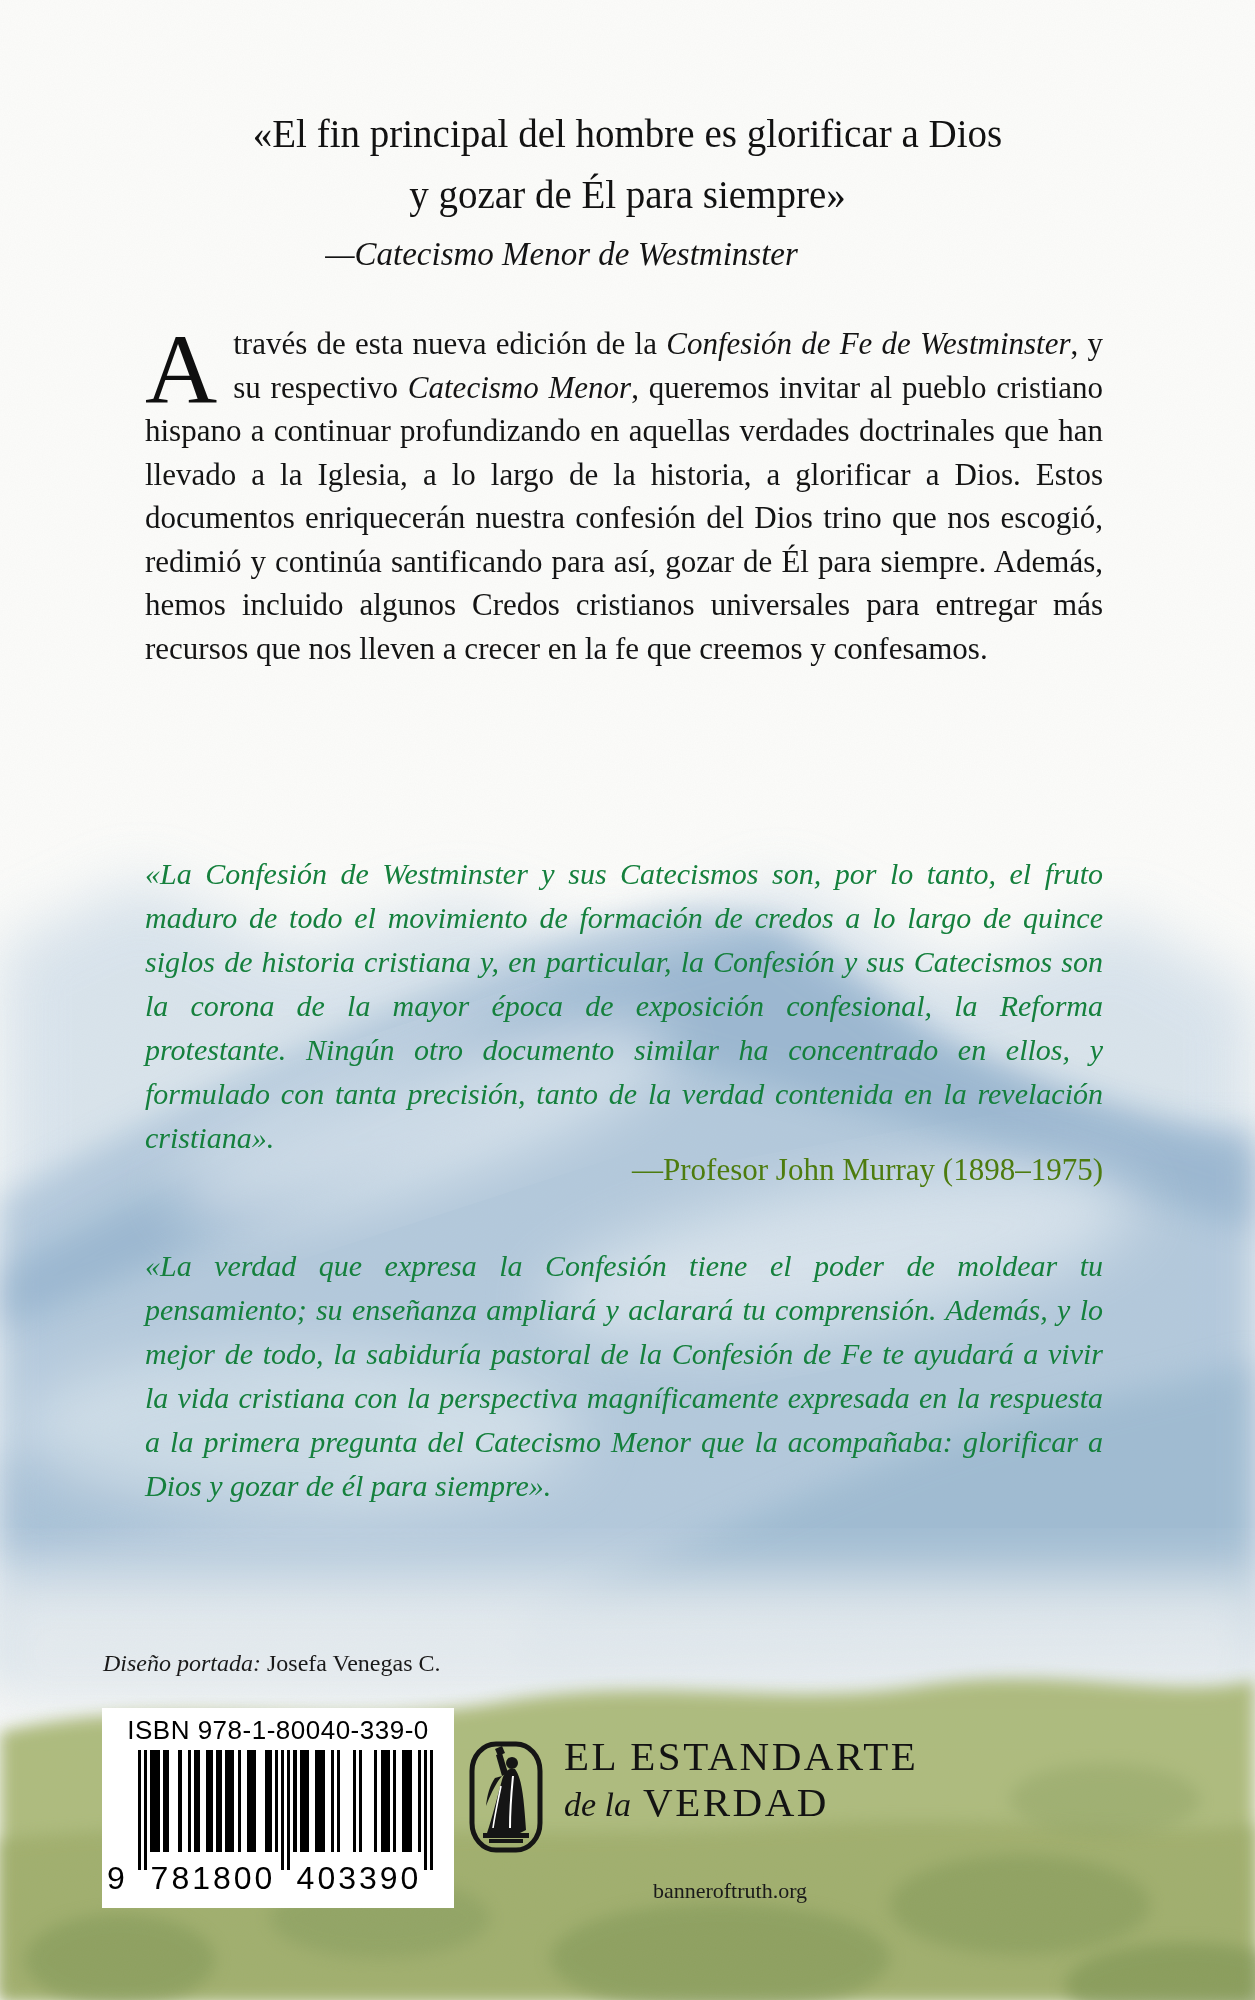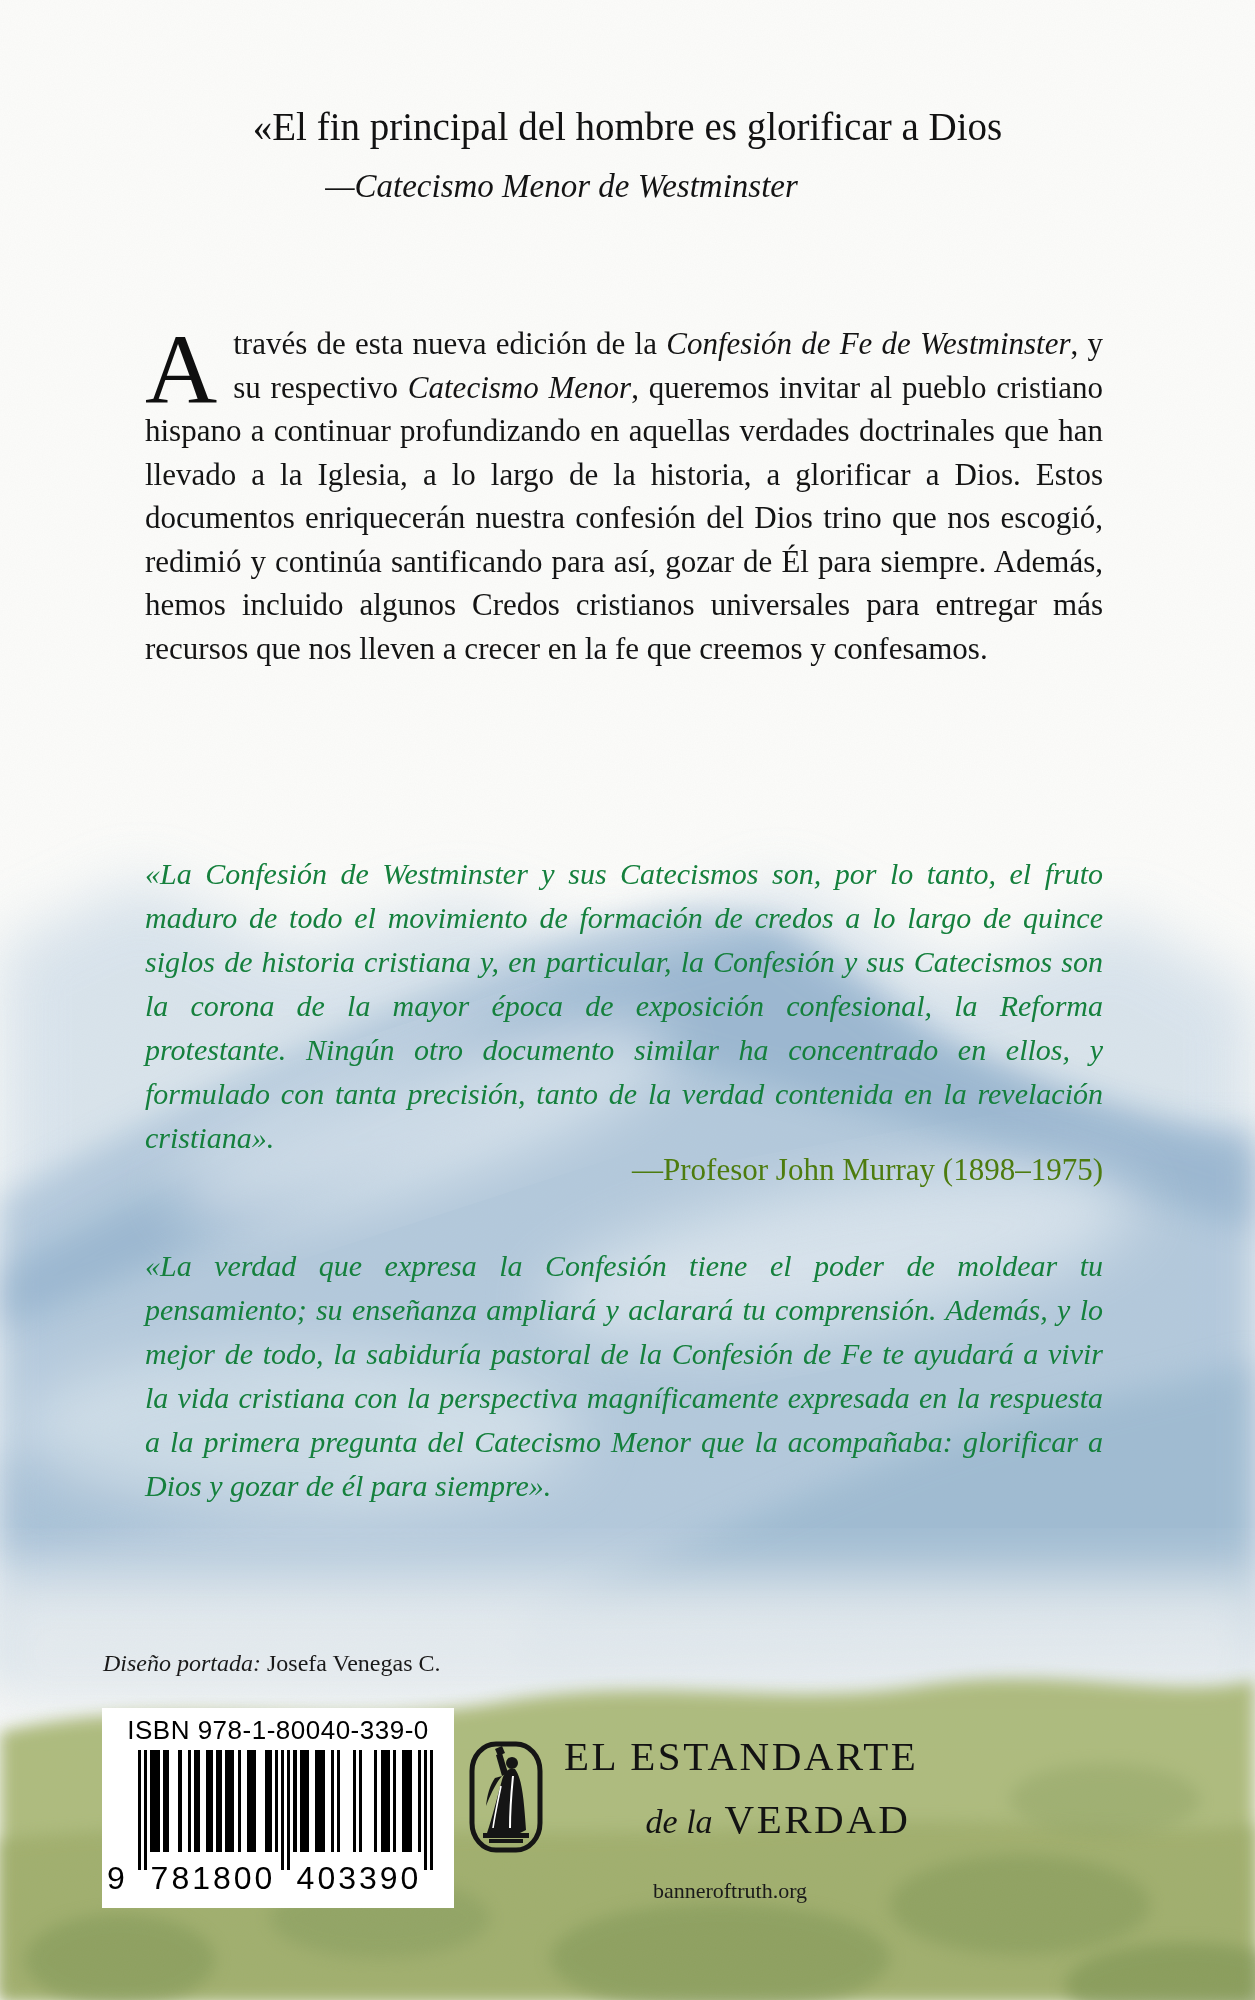--- a/index.html
+++ b/index.html
@@ -6,21 +6,21 @@
   .page{
     position:relative;width:1255px;height:2000px;margin:0 auto;
     background:#fcfcfa;overflow:hidden;
     font-family:"Liberation Serif", serif;color:#161616;
   }
   .bg{position:absolute;inset:0;z-index:0;}
   .content{position:absolute;inset:0;z-index:1;}
 
   
   .headline{position:absolute;top:100px;left:0;right:0;text-align:center;}
-  .headline .hl{font-size:39px;line-height:54px;color:#121212;}
+  .headline .hl{font-size:39px;line-height:54px;color:#121212;margin-top:7px;}
   .headline-attr{margin-top:14px;font-style:italic;font-size:33px;color:#141414;
     transform:translateX(-66px);}
 
   
   .intro{position:absolute;top:322px;left:145px;width:958px;
     font-size:31px;line-height:43.5px;text-align:justify;color:#141414;}
   .dropcap{float:left;font-size:100px;line-height:76px;padding:10px 16px 0 0;color:#0f0f0f;}
 
   
   .quote{position:absolute;left:145px;width:958px;font-style:italic;
@@ -49,21 +49,21 @@
   .bc-digits .d0{position:absolute;left:5px;top:0;}
   .bc-digits .g1{position:absolute;left:47px;width:128px;top:0;text-align:center;letter-spacing:3px;}
   .bc-digits .g2{position:absolute;left:193px;width:128px;top:0;text-align:center;letter-spacing:3px;}
 
   
   .publisher{position:absolute;left:468px;top:1734px;width:524px;color:#131313;}
   .pub-row{display:flex;align-items:flex-start;}
   .pub-logo{flex:0 0 auto;margin-top:6px;}
   .pub-name{margin-left:20px;flex:1;}
   .pub-line1{font-size:41px;line-height:44px;letter-spacing:2.5px;white-space:nowrap;}
-  .pub-line2{text-align:center;margin-top:17px;white-space:nowrap;}
+  .pub-line2{text-align:left;margin-top:0;white-space:nowrap;}
   .pub-line2 .dela{font-style:italic;font-size:34px;margin-right:12px;}
   .pub-line2 .verdad{font-size:41px;letter-spacing:2.5px;}
   .pub-url{text-align:center;font-size:22px;margin-top:24px;color:#1a1a1a;}
 </style>
 </head>
 <body>
 
 <div class="page">
 
   <svg class="bg" width="1255" height="2000" viewBox="0 0 1255 2000" preserveAspectRatio="none" aria-hidden="true">
@@ -105,20 +105,21 @@
     <ellipse cx="1185" cy="1985" rx="120" ry="42" fill="#748c4b" opacity="0.5" filter="url(#b8)"></ellipse>
     <ellipse cx="1105" cy="1800" rx="95" ry="36" fill="#8aa061" opacity="0.4" filter="url(#b8)"></ellipse>
 
     <rect x="0" y="0" width="1255" height="2000" filter="url(#paper)"></rect>
   </svg>
 
   <div class="content">
 
     <div class="headline">
       <div class="hl">«El fin principal del hombre es glorificar a Dios</div>
+      <div class="hl">y gozar de Él para siempre»</div>
       <div class="headline-attr">—Catecismo Menor de Westminster</div>
     </div>
 
     <div class="intro">
       <span class="dropcap">A</span><span><span>través de esta nueva edición de la </span><i>Confesión de Fe de Westminster</i><span>, y su respectivo </span><i>Catecismo Menor</i><span>, queremos invitar al pueblo cristiano hispano a continuar profundizando en aquellas verdades doctrinales que han llevado a la Iglesia, a lo largo de la historia, a glorificar a Dios. Estos documentos enriquecerán nuestra confesión del Dios trino que nos escogió, redimió y continúa santificando para así, gozar de Él para siempre. Además, hemos incluido algunos Credos cristianos universales para entregar más recursos que nos lleven a crecer en la fe que creemos y confesamos.</span></span>
     </div>
 
     <div class="quote q-murray">«La Confesión de Westminster y sus Catecismos son, por lo tanto, el fruto maduro de todo el movimiento de formación de credos a lo largo de quince siglos de historia cristiana y, en particular, la Confesión y sus Catecismos son la corona de la mayor época de exposición confesional, la Reforma protestante. Ningún otro documento similar ha concentrado en ellos, y formulado con tanta precisión, tanto de la verdad contenida en la revelación cristiana».</div>
     <div class="attr attr-murray">—Profesor John Murray (1898–1975)</div>
 

